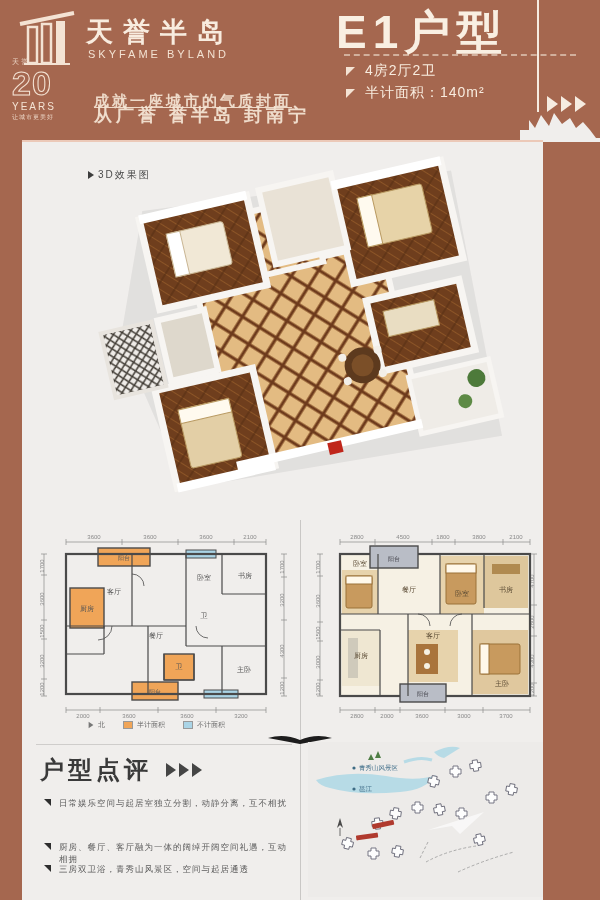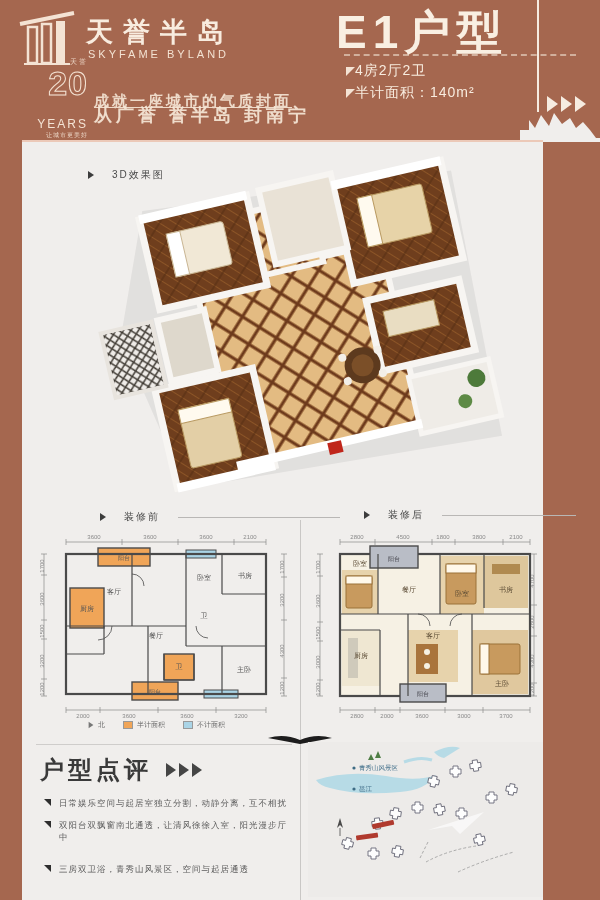--- a/index.html
+++ b/index.html
@@ -6,36 +6,36 @@
   body{
     width:600px;height:900px;position:relative;overflow:hidden;
     background:#a5674f;
     font-family:"Liberation Sans","DejaVu Sans",sans-serif;
     -webkit-font-smoothing:antialiased;
   }
   .abs{position:absolute;}
   
   .brand-cn{color:#f8ecdf;font-size:27px;font-weight:bold;letter-spacing:10px;}
   .brand-en{color:#f3e2d2;font-size:11px;letter-spacing:3px;}
-  .badge{color:#f4e3d4;text-align:right;line-height:1;}
+  .badge{color:#f4e3d4;text-align:left;line-height:1;}
   .badge .num{font-size:34px;font-weight:bold;-webkit-text-stroke:1px #f4e3d4;color:transparent;letter-spacing:1px;}
-  .badge .yrs{font-size:12px;letter-spacing:2px;margin-top:18px;}
+  .badge .yrs{font-size:10px;letter-spacing:2px;margin-top:2px;}
   .badge .tiny{font-size:6px;letter-spacing:1px;opacity:.85;margin-top:2px;}
   .badge .top{font-size:7px;letter-spacing:2px;opacity:.85;margin-bottom:1px;}
   .slogan1{color:#f6e7d7;font-size:18px;font-weight:bold;letter-spacing:4px;opacity:.92;margin-top:39px;}
   .slogan2{color:#f6e7d7;font-size:15px;font-weight:bold;letter-spacing:3px;opacity:.9;text-decoration:underline;}
   .unit-title{color:#f9efe2;font-size:46px;font-weight:bold;letter-spacing:6px;}
   .dash-line{border-top:2px dashed rgba(248,236,223,.55);}
-  .spec-row{display:flex;align-items:center;color:#f8ecdf;font-size:14px;letter-spacing:1px;}
+  .spec-row{display:flex;align-items:center;gap:10px;color:#f8ecdf;font-size:14px;letter-spacing:1px;}
   .tri-w{width:0;height:0;border-top:9px solid #f4e3d4;border-right:9px solid transparent;}
   .arrow-r{width:0;height:0;border-left:11px solid #f6ece1;border-top:8px solid transparent;border-bottom:8px solid transparent;display:inline-block;margin-right:3px;}
   .deco-vline{width:2px;background:#f6ece1;}
   
   .panel{left:22px;top:140px;width:521px;height:760px;background:#f0eeec;border-top:2px solid #ecc9b8;}
-  .sec-label{display:flex;align-items:center;gap:18px;color:#4a4a4a;font-size:10px;letter-spacing:2px;padding-left:48px;}
+  .sec-label{display:flex;align-items:center;gap:4px;color:#4a4a4a;font-size:10px;letter-spacing:2px;padding-left:48px;}
   .tri-b{width:0;height:0;border-left:6px solid #3c3c3c;border-top:4px solid transparent;border-bottom:4px solid transparent;}
   .sec-line{height:1px;background:#b9b7b5;flex:1;}
   .vdivider{width:1px;background:#c9c7c5;}
   .review-title{color:#3a3a3a;font-size:24px;font-weight:bold;letter-spacing:4px;display:flex;align-items:center;gap:14px;}
   .review-arrows{display:flex;gap:3px;}
   .review-arrows i{width:0;height:0;border-left:10px solid #454545;border-top:7px solid transparent;border-bottom:7px solid transparent;}
   .bullet{display:flex;gap:8px;align-items:flex-start;color:#5c5c5c;font-size:8.5px;letter-spacing:1px;}
   .bullet .mk{width:0;height:0;border-top:7px solid #2e2e2e;border-left:7px solid transparent;flex:none;margin-top:1px;}
   .legend{display:flex;gap:18px;align-items:center;color:#6a6a6a;font-size:7px;}
   .legend .item{display:flex;gap:4px;align-items:center;}
@@ -142,30 +142,20 @@
       <circle cx="272" cy="218" r="4" fill="#f3efe8"></circle>
         <circle cx="308" cy="218" r="4" fill="#f3efe8"></circle>
       <circle cx="272" cy="242" r="4" fill="#f3efe8"></circle>
         <circle cx="308" cy="242" r="4" fill="#f3efe8"></circle>
 
       <path d="M105 38 L215 38 M300 48 L412 48 M82 308 L182 308 M145 300 L335 300" stroke="#ffffff" stroke-width="9" fill="none"></path>
       <rect x="238" y="298" width="14" height="12" fill="#c0261b"></rect>
     </g>
   </svg>
 
-  <div class="abs sec-label" style="left:30px;top:368px;width:240px">
-    <span class="tri-b"></span>
-    <span>装修前</span>
-    <span class="sec-line"></span>
-  </div>
-  <div class="abs sec-label" style="left:294px;top:366px;width:212px">
-    <span class="tri-b"></span>
-    <span>装修后</span>
-    <span class="sec-line"></span>
-  </div>
 
   <div class="abs vdivider" style="left:278px;top:378px;height:486px"></div>
   <svg class="abs" style="left:246px;top:590px" width="64" height="14" viewBox="0 0 64 14">
     <path d="M0 6 Q16 1 32 8 Q48 1 64 6 Q48 9 32 12 Q16 9 0 6 Z" fill="#1d1d1d"></path>
   </svg>
 
   <svg class="abs" style="left:14px;top:392px" width="256" height="184" viewBox="0 0 256 184">
     <g stroke="#8a8a8a" stroke-width="0.7" fill="none">
       <path d="M30 8 L230 8 M30 5 L30 11 M86 5 L86 11 M142 5 L142 11 M198 5 L198 11 M230 5 L230 11"></path>
       <path d="M30 176 L230 176 M30 173 L30 179 M64 173 L64 179 M122 173 L122 179 M180 173 L180 179 M230 173 L230 179"></path>
@@ -313,23 +303,23 @@
     <span>日常娱乐空间与起居室独立分割，动静分离，互不相扰</span>
   </div>
   <div class="abs review-title" style="left:18px;top:612px">
     <span>户型点评</span>
     <span class="review-arrows">
         <i></i>
         <i></i>
         <i></i>
       </span>
   </div>
-  <div class="abs bullet" style="left:22px;top:678px;width:248px">
+  <div class="abs bullet" style="left:22px;top:700px;width:248px">
     <span class="mk"></span>
-    <span>双阳台双飘窗南北通透，让清风徐徐入室，阳光漫步厅中</span>
+    <span>厨房、餐厅、客厅融为一体的阔绰开阔空间礼遇，互动相拥</span>
   </div>
   <div class="abs bullet" style="left:22px;top:722px;width:248px">
     <span class="mk"></span>
     <span>三房双卫浴，青秀山风景区，空间与起居通透</span>
   </div>
 
   <svg class="abs" style="left:286px;top:600px" width="235" height="155" viewBox="0 0 235 155">
     <defs>
       <g id="bld">
         <path d="M3 0 L8 0 L8 3 L11 3 L11 8 L8 8 L8 11 L3 11 L3 8 L0 8 L0 3 L3 3 Z" fill="#fdfdfd" stroke="#6a6a78" stroke-width="0.9"></path>

